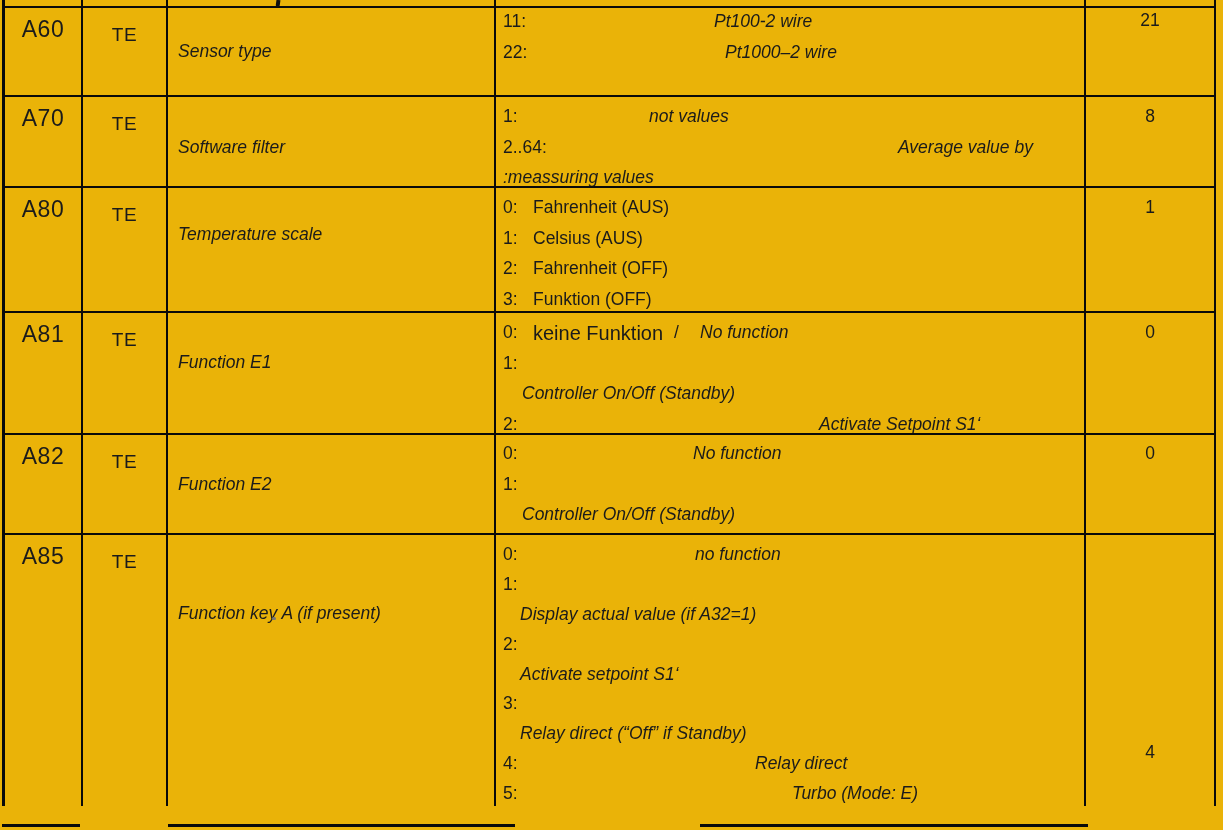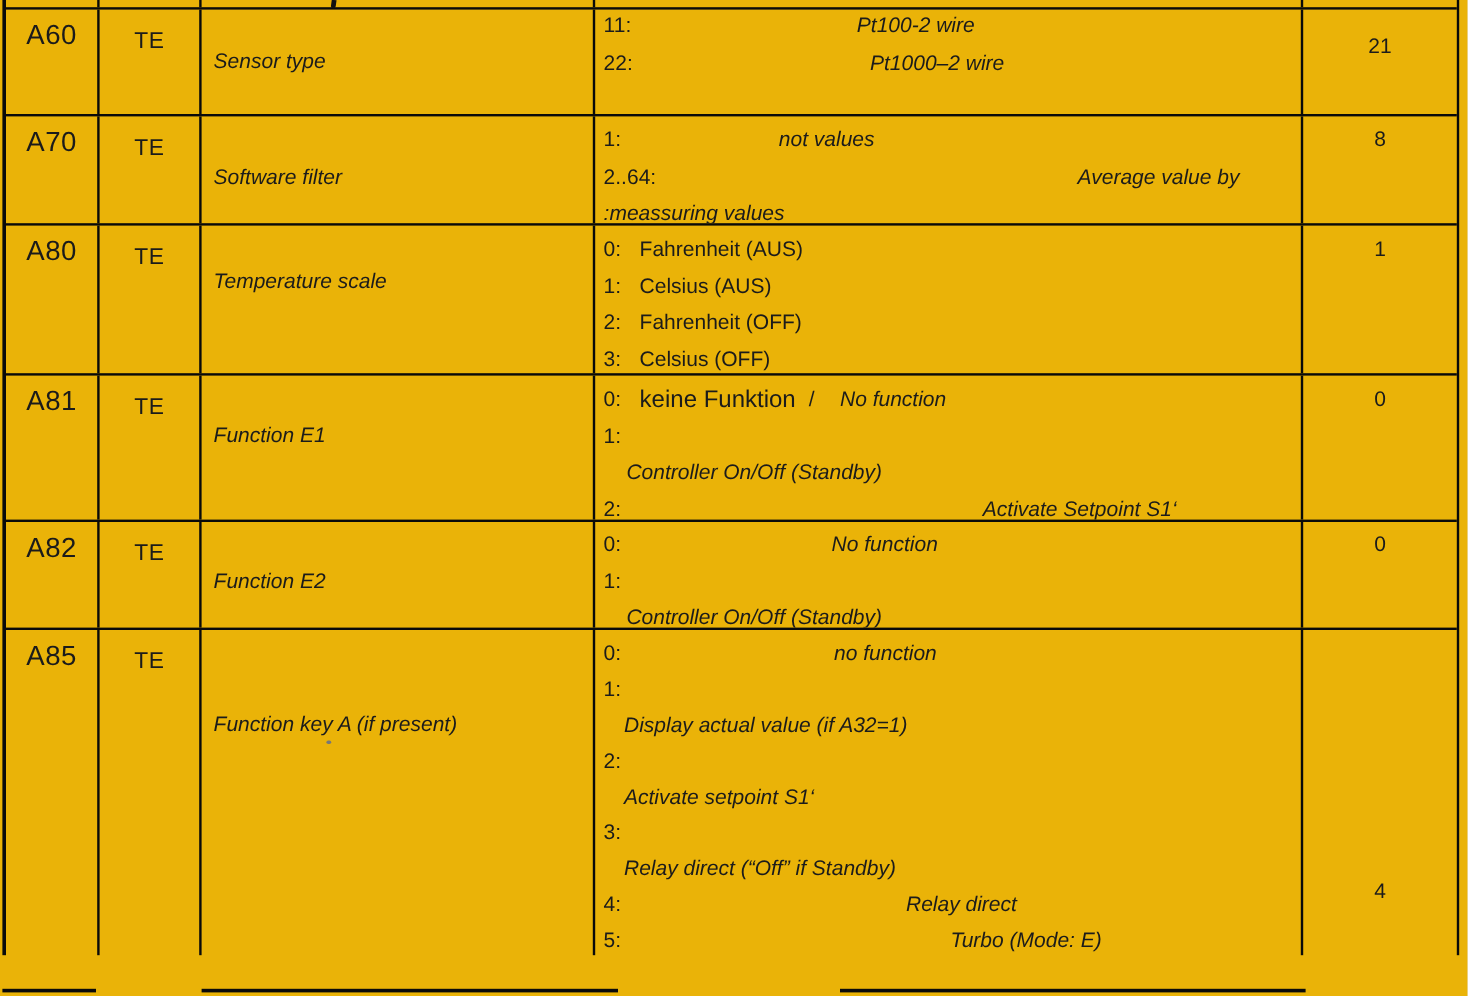--- a/index.html
+++ b/index.html
@@ -63,21 +63,21 @@
     </div>
 
   <div class="row" style="height: 89px;">
         <div class="cell code">A60</div>
         <div class="cell te">TE</div>
         <div class="cell desc" style="padding-top: 33px;">Sensor type</div>
         <div class="cell opts" style="padding-top: 3px;">
           <div class="line" style="height: 30.5px;"><span class="num">11:</span><span class="seg it" style="left: 211px;">Pt100-2 wire</span></div>
           <div class="line" style="height: 30.5px;"><span class="num">22:</span><span class="seg it" style="left: 222px;">Pt1000–2 wire</span></div>
         </div>
-        <div class="cell def" style="padding-top: 20px;">21</div>
+        <div class="cell def" style="padding-top: 2px;">21</div>
       </div>
       <div class="row" style="height: 91px;">
         <div class="cell code">A70</div>
         <div class="cell te">TE</div>
         <div class="cell desc" style="padding-top: 40px;">Software filter</div>
         <div class="cell opts" style="padding-top: 9px;">
           <div class="line" style="height: 30.5px;"><span class="num">1:</span><span class="seg it" style="left: 146px;">not values</span></div>
           <div class="line" style="height: 30.5px;"><span class="num">2..64:</span><span class="seg it" style="left: 395px;">Average value by</span></div>
           <div class="line" style="height: 30.5px;">
             <span class="seg it" style="left: 0px;">:meassuring values</span>
@@ -86,39 +86,39 @@
         <div class="cell def" style="padding-top: 9px;">8</div>
       </div>
       <div class="row" style="height: 125px;">
         <div class="cell code">A80</div>
         <div class="cell te">TE</div>
         <div class="cell desc" style="padding-top: 36px;">Temperature scale</div>
         <div class="cell opts" style="padding-top: 9px;">
           <div class="line" style="height: 30.6px;"><span class="num">0:</span><span class="seg plain" style="left: 30px;">Fahrenheit (AUS)</span></div>
           <div class="line" style="height: 30.6px;"><span class="num">1:</span><span class="seg plain" style="left: 30px;">Celsius (AUS)</span></div>
           <div class="line" style="height: 30.6px;"><span class="num">2:</span><span class="seg plain" style="left: 30px;">Fahrenheit (OFF)</span></div>
-          <div class="line" style="height: 30.6px;"><span class="num">3:</span><span class="seg plain" style="left: 30px;">Celsius (OFF)</span></div>
+          <div class="line" style="height: 30.6px;"><span class="num">3:</span><span class="seg plain" style="left: 30px;">Funktion (OFF)</span></div>
         </div>
         <div class="cell def" style="padding-top: 9px;">1</div>
       </div>
       <div class="row" style="height: 122px;">
         <div class="cell code">A81</div>
         <div class="cell te">TE</div>
         <div class="cell desc" style="padding-top: 39px;">Function E1</div>
         <div class="cell opts" style="padding-top: 9px;">
           <div class="line" style="height: 30.5px;"><span class="num">0:</span><span class="seg de" style="left: 30px;">keine Funktion</span><span class="seg plain" style="left: 171px;">/</span><span class="seg it" style="left: 197px;">No function</span></div>
           <div class="line" style="height: 30.5px;"><span class="num">1:</span></div>
           <div class="line" style="height: 30.5px;">
             <span class="seg it" style="left: 19px;">Controller On/Off (Standby)</span>
           </div>
           <div class="line" style="height: 30.5px;"><span class="num">2:</span><span class="seg it" style="left: 316px;">Activate Setpoint S1‘</span></div>
         </div>
         <div class="cell def" style="padding-top: 9px;">0</div>
       </div>
-      <div class="row" style="height: 90px;">
+      <div class="row" style="height: 100px;">
         <div class="cell code">A82</div>
         <div class="cell te">TE</div>
         <div class="cell desc" style="padding-top: 39px;">Function E2</div>
         <div class="cell opts" style="padding-top: 8px;">
           <div class="line" style="height: 30.5px;"><span class="num">0:</span><span class="seg it" style="left: 190px;">No function</span></div>
           <div class="line" style="height: 30.5px;"><span class="num">1:</span></div>
           <div class="line" style="height: 30.5px;">
             <span class="seg it" style="left: 19px;">Controller On/Off (Standby)</span>
           </div>
           <div class="line" style="height: 30.5px;"><span class="num">2:</span><span class="seg it" style="left: 316px;">Activate Setpoint S1‘</span></div>

